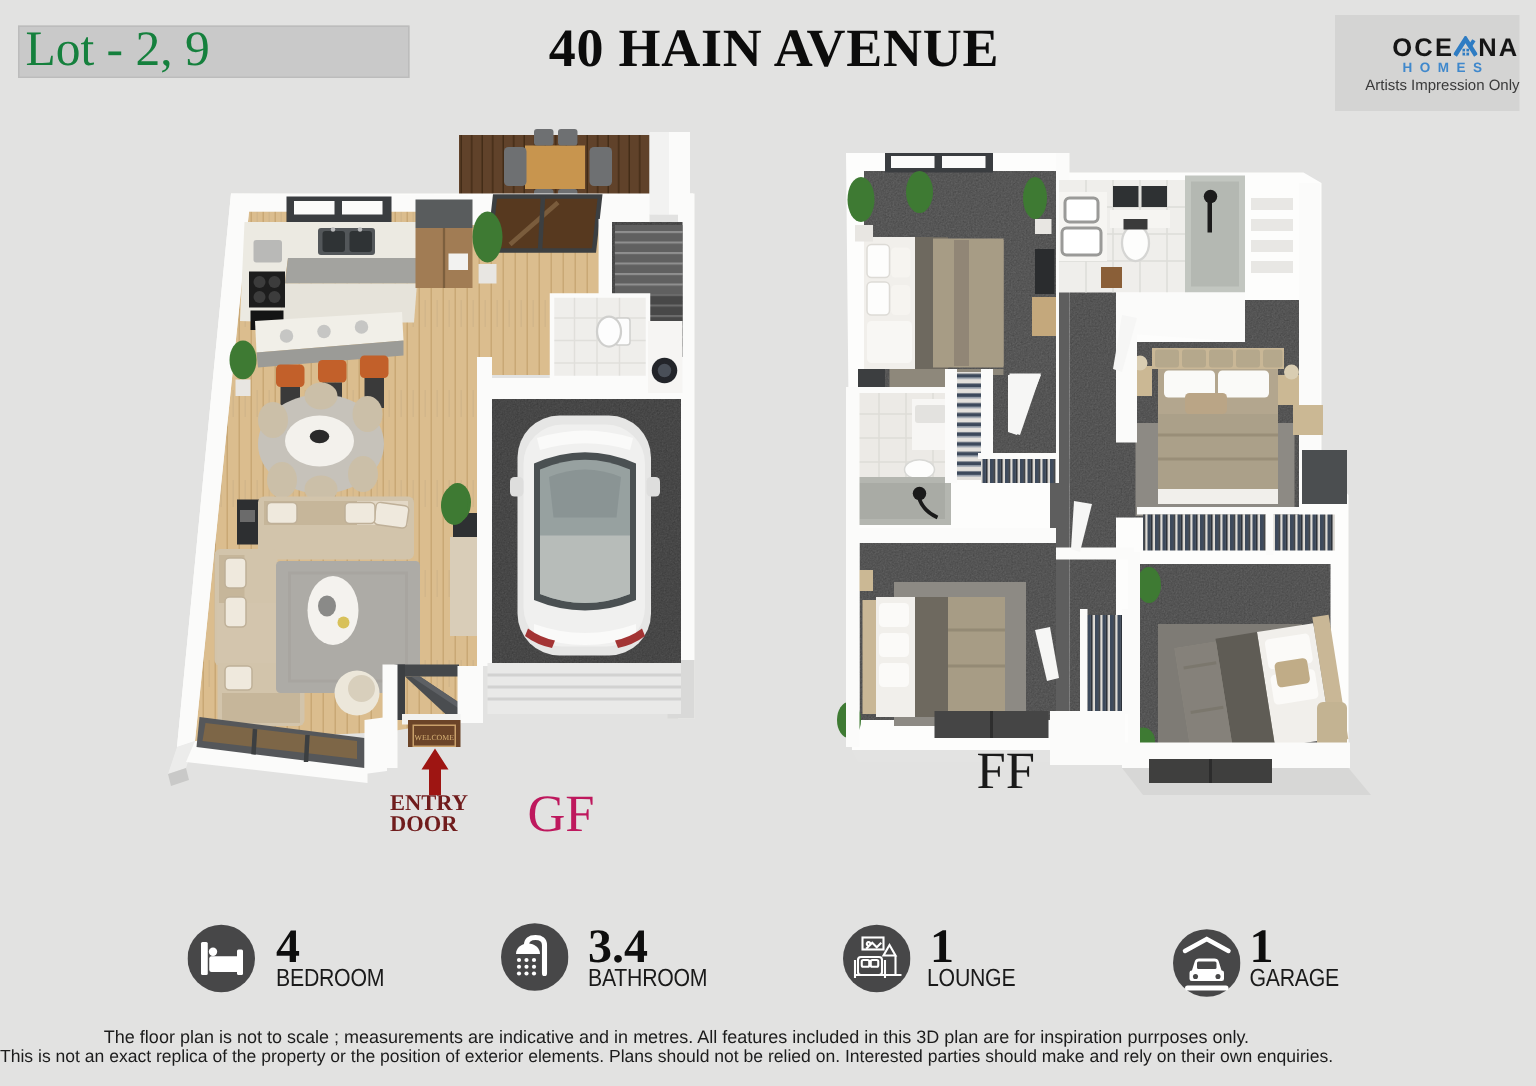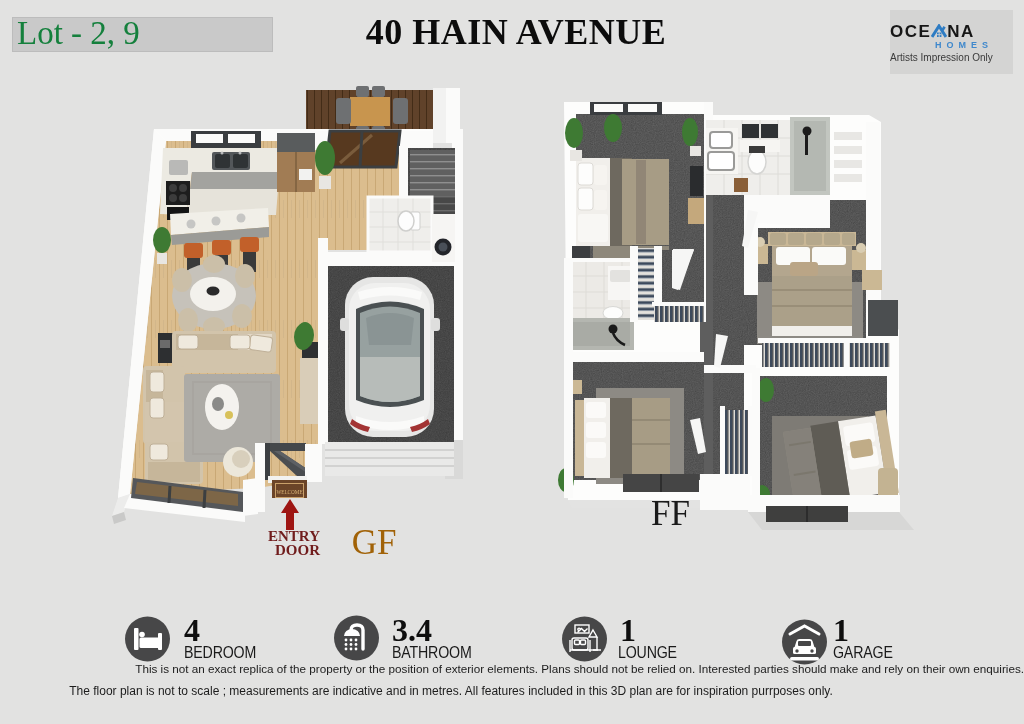--- a/index.html
+++ b/index.html
@@ -7,29 +7,29 @@
 .serif{font-family:"Liberation Serif",serif}
 </style></head>
 <body>
 
 <div class="abs" style="left:12px;top:17px;width:259px;height:33px;background:#c9c9c9;border:1px solid #bcbcbc"></div>
 <div class="abs serif" style="left:17px;top:15px;font-size:33px;color:#15803d">Lot - 2, 9</div>
 
 <div class="abs serif" style="left:4px;top:11px;width:1024px;text-align:center;font-size:36px;font-weight:bold;color:#0c0c0c;letter-spacing:0.5px">40 HAIN AVENUE</div>
 
 <div class="abs" style="left:890px;top:10px;width:123px;height:64px;background:#d4d4d3"></div>
-<div class="abs" style="left:890px;top:22px;width:123px;text-align:left;font-weight:bold;font-size:17px;color:#161616;letter-spacing:1.5px">OCE<span style="display:inline-block;width:16px;height:14px;vertical-align:-1px"><svg width="16" height="14" viewBox="0 0 16 14">
+<div class="abs" style="left:890px;top:22px;width:123px;text-align:right;font-weight:bold;font-size:17px;color:#161616;letter-spacing:1.5px">OCE<span style="display:inline-block;width:16px;height:14px;vertical-align:-1px"><svg width="16" height="14" viewBox="0 0 16 14">
         <path d="M1,13 L8,2 L15,13" stroke="#2e7cc3" stroke-width="3" fill="none"></path>
         <rect x="11.2" y="2.5" width="2.6" height="4" fill="#2e7cc3" transform="rotate(33 12.5 4.5)"></rect>
         <rect x="6" y="8.5" width="4.4" height="4.5" fill="#2e7cc3"></rect>
         <rect x="7.7" y="8.5" width="0.9" height="4.5" fill="#d4d4d3"></rect>
         <rect x="6" y="10.3" width="4.4" height="0.8" fill="#d4d4d3"></rect>
       </svg></span>NA</div>
 <div class="abs" style="left:890px;top:40px;width:148px;text-align:center;font-weight:bold;font-size:9px;color:#3f88cc;letter-spacing:5px">HOMES</div>
-<div class="abs" style="left:890px;top:52px;width:123px;text-align:left;font-size:10px;color:#3a3a3a">Artists Impression Only</div>
+<div class="abs" style="left:890px;top:52px;width:123px;text-align:right;font-size:10px;color:#3a3a3a">Artists Impression Only</div>
 
 <svg class="abs" style="left:0;top:0" width="1024" height="724" viewBox="0 0 1024 724">
 <defs>
 <filter id="noise" x="-5%" y="-5%" width="110%" height="110%">
   <feTurbulence type="fractalNoise" baseFrequency="0.9" numOctaves="2" stitchTiles="stitch"></feTurbulence>
   <feColorMatrix type="matrix" values="0 0 0 0 0, 0 0 0 0 0, 0 0 0 0 0, 0.9 0.9 0.9 0 -0.9" result="n"></feColorMatrix>
   <feComposite in="n" in2="SourceAlpha" operator="in"></feComposite>
 </filter>
 <pattern id="planks" width="8" height="60" patternUnits="userSpaceOnUse">
   <rect width="8" height="60" fill="#dbbd8e"></rect>
@@ -439,23 +439,23 @@
 <rect x="704" y="365" width="52" height="8" fill="#fbfbfa"></rect>
 <rect x="752" y="368" width="8" height="140" fill="#fbfbfa"></rect>
 
 <polygon points="673,249 694,249 680,290 673,288" fill="#f6f6f5"></polygon>
 <polygon points="716,334 728,336 720,368 714,366" fill="#f6f6f5"></polygon>
 <polygon points="748,210 758,212 748,248 742,246" fill="#f6f6f5"></polygon>
 <polygon points="690,420 700,418 706,452 698,454" fill="#f6f6f5"></polygon>
 </g>
 </svg>
 
-<div class="abs serif" style="left:344px;top:523px;width:60px;text-align:center;font-size:35px;color:#a16207">GF</div>
+<div class="abs serif" style="left:344px;top:523px;width:60px;text-align:center;font-size:35px;color:#be185d">GF</div>
 <div class="abs serif" style="left:630px;top:494px;width:60px;text-align:right;font-size:35px;color:#1a1a1a">FF</div>
-<div class="abs serif" style="left:260px;top:530px;width:60px;text-align:right;font-size:15px;font-weight:bold;color:#701c1c;line-height:13.5px">ENTRY<br>DOOR</div>
+<div class="abs serif" style="left:260px;top:530px;width:60px;text-align:left;font-size:15px;font-weight:bold;color:#701c1c;line-height:13.5px">ENTRY<br>DOOR</div>
 
 <div id="icons">
 
 <svg class="abs" style="left:125px;top:616px" width="45" height="46" viewBox="0 0 45 46">
 <circle cx="22.5" cy="23" r="22.5" fill="#474748"></circle>
 <rect x="9" y="12" width="4.5" height="22" rx="1" fill="#fff"></rect>
 <circle cx="17" cy="18.5" r="2.8" fill="#fff"></circle>
 <rect x="14.5" y="21.5" width="21" height="10.5" rx="1.5" fill="#fff"></rect>
 <rect x="33" y="17" width="4" height="17" rx="1" fill="#fff"></rect>
 </svg>
@@ -504,13 +504,13 @@
 <rect x="16" y="22" width="13" height="5" rx="1" fill="#474748"></rect>
 <circle cx="15" cy="32" r="1.7" fill="#474748"></circle>
 <circle cx="30" cy="32" r="1.7" fill="#474748"></circle>
 <rect x="8" y="38" width="29" height="3.4" rx="1.7" fill="#fff"></rect>
 </svg>
 <div class="abs serif" style="left:833px;top:612px;font-size:32px;font-weight:bold;color:#0e0e0e">1</div>
 <div class="abs" style="left:833px;top:643px;font-size:16.5px;letter-spacing:-0.2px;color:#1a1a1a;transform:scaleX(0.86);transform-origin:left center">GARAGE</div>
 </div>
 
 <div class="abs" style="left:0;top:684px;width:902px;text-align:center;font-size:12px;color:#1c1c1c">The floor plan is not to scale ; measurements are indicative and in metres. All features included in this 3D plan are for inspiration purrposes only.</div>
-<div class="abs" style="left:0;top:662px;width:1024px;text-align:right;font-size:11.7px;color:#1c1c1c">This is not an exact replica of the property or the position of exterior elements. Plans should not be relied on. Interested parties should make and rely on their own enquiries.</div>
+<div class="abs" style="left:0;top:698px;width:1024px;text-align:left;font-size:11.7px;color:#1c1c1c">This is not an exact replica of the property or the position of exterior elements. Plans should not be relied on. Interested parties should make and rely on their own enquiries.</div>
 
 </body></html>

